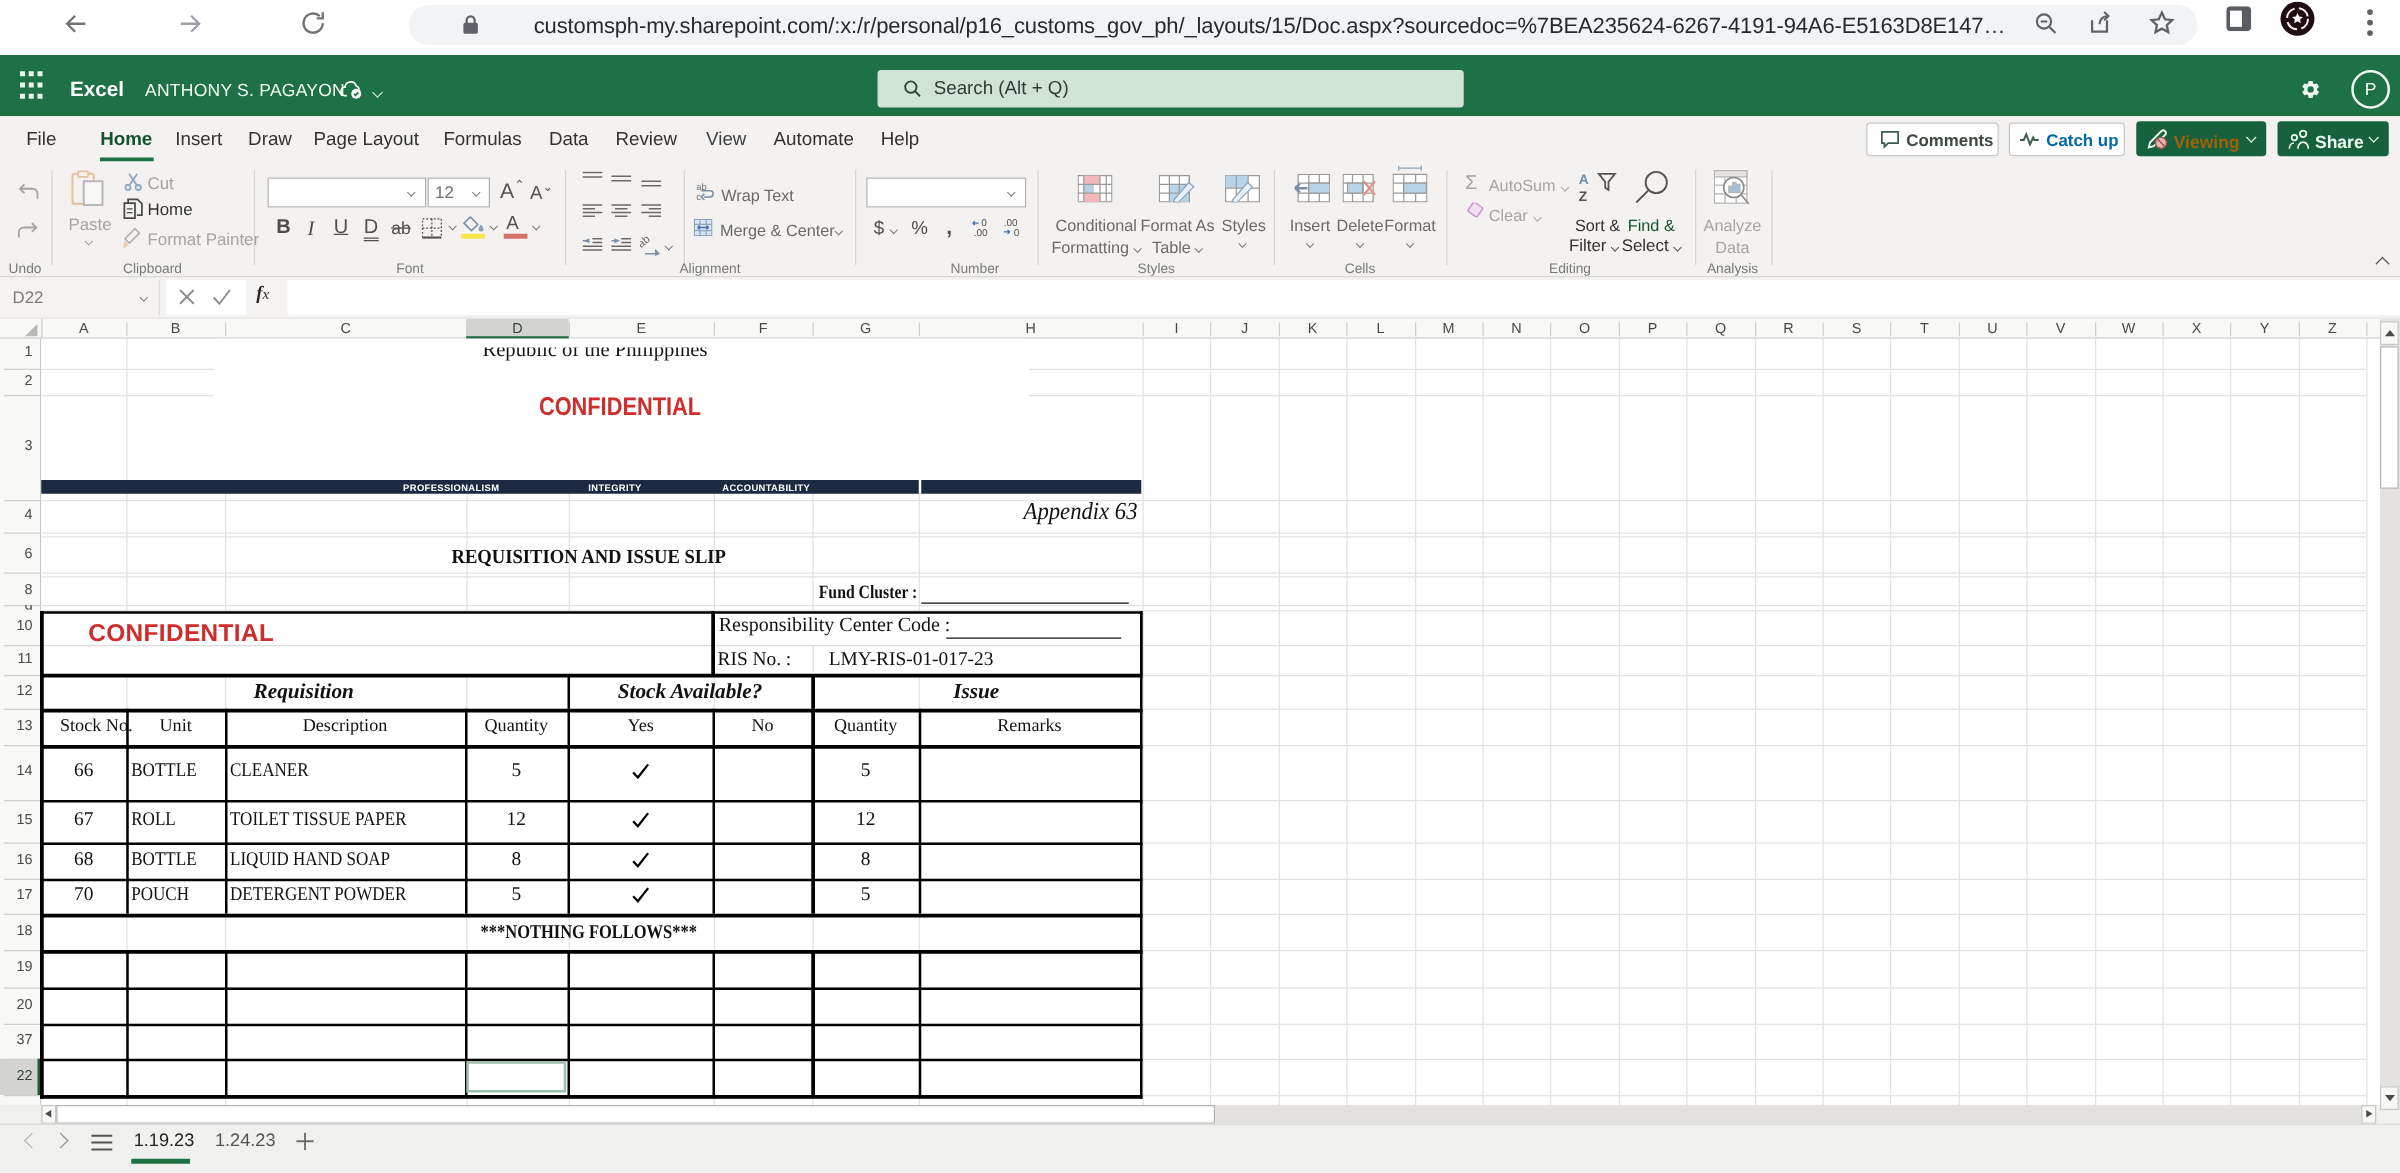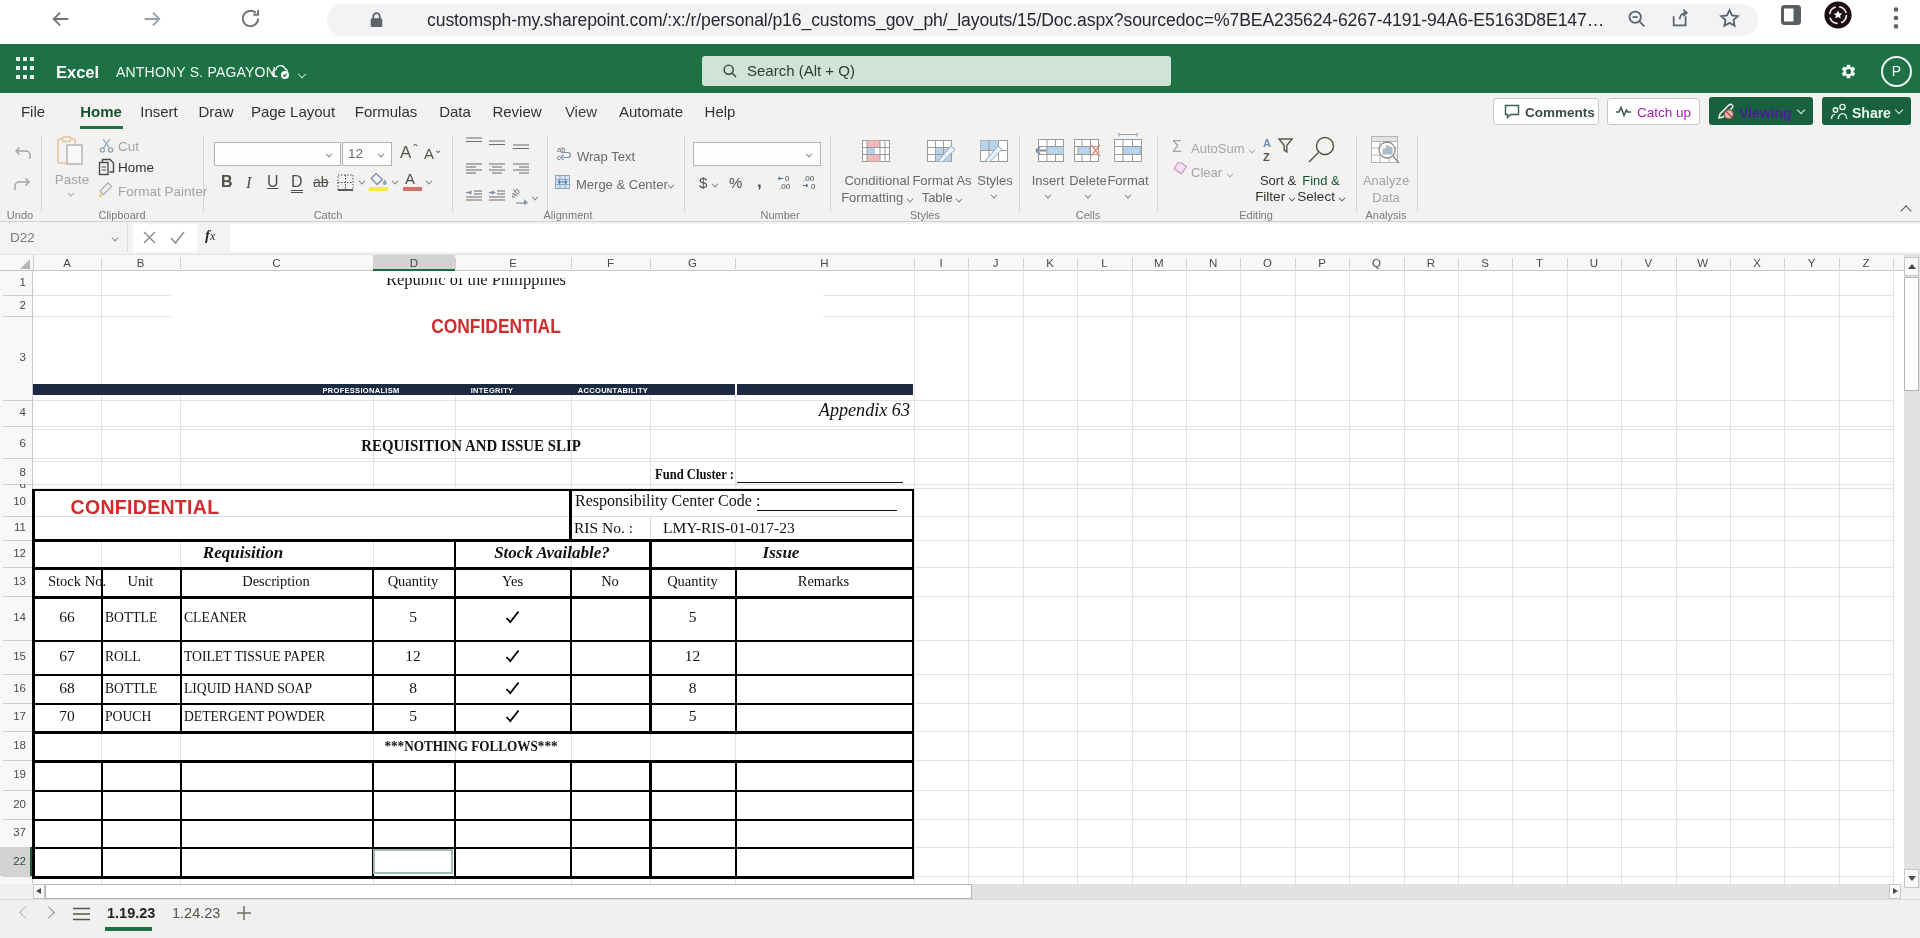--- a/index.html
+++ b/index.html
@@ -94,28 +94,28 @@
 <div class="a" style="left:80px;top:126px;width:43px;height:3px;background:#1d7144"></div>
 <div class="a" style="left:1493px;top:98px;width:106px;height:27px;background:#fff;border:1px solid #c9c7c5;border-radius:3px"></div>
 <svg class="a" style="left:1504px;top:104px" width="16" height="15" viewBox="0 0 16 15" fill="none" stroke="#3e5d4e" stroke-width="1.4">
     <path d="M1.5 1.5h13v9h-8l-3 3v-3h-2z"></path>
   </svg>
 <div class="a" style="left:1525px;top:105px;font-size:13.5px;color:#3a4a41;white-space:nowrap;font-weight:bold">Comments</div>
 <div class="a" style="left:1607px;top:98px;width:93px;height:27px;background:#fff;border:1px solid #c9c7c5;border-radius:3px"></div>
 <svg class="a" style="left:1615px;top:105px" width="17" height="13" viewBox="0 0 17 13" fill="none" stroke="#3e5d4e" stroke-width="1.6">
     <path d="M1 7h3l2-4.5 3 8 2.5-5.5 1 2h3.5"></path>
   </svg>
-<div class="a" style="left:1637px;top:105px;font-size:13.5px;color:#a21caf;white-space:nowrap;font-weight:normal">Catch up</div>
+<div class="a" style="left:1637px;top:105px;font-size:13.5px;color:#0369a1;white-space:nowrap;font-weight:bold">Catch up</div>
 <div class="a" style="left:1709px;top:97px;width:104px;height:28px;background:#17613e;border-radius:3px"></div>
 <svg class="a" style="left:1717px;top:102px" width="18" height="18" viewBox="0 0 18 18">
     <path d="M2 16l1-4L12.2 2.8a1.8 1.8 0 0 1 2.6 0l.4.4a1.8 1.8 0 0 1 0 2.6L6 15z" fill="none" stroke="#eafaf0" stroke-width="1.5"></path>
     <circle cx="11.8" cy="12.3" r="4.4" fill="#e8b7b2" stroke="#a8524c" stroke-width="1.1"></circle>
     <path d="M8.9 9.2l6 6" stroke="#a8524c" stroke-width="1.3"></path>
   </svg>
-<div class="a" style="left:1739px;top:105px;font-size:14px;color:#4c1d95;white-space:nowrap;font-weight:bold">Viewing</div>
+<div class="a" style="left:1739px;top:105px;font-size:14px;color:#a16207;white-space:nowrap;font-weight:bold">Viewing</div>
 <div class="a" style="left:1798px;top:107px;width:6px;height:6px;border-right:1.6px solid #dff3e7;border-bottom:1.6px solid #dff3e7;transform:rotate(45deg) scale(1)"></div>
 <div class="a" style="left:1822px;top:97px;width:89px;height:28px;background:#17613e;border-radius:3px"></div>
 <svg class="a" style="left:1830px;top:102px" width="19" height="18" viewBox="0 0 19 18" fill="none" stroke="#eafaf0" stroke-width="1.4">
     <circle cx="12.5" cy="5" r="2.6"></circle>
     <path d="M8.3 17c0-3 1.8-5.4 4.2-5.4s4.2 2.4 4.2 5.4"></path>
     <circle cx="5.5" cy="8" r="2.2"></circle>
     <path d="M1.5 17c0-2.5 1.5-4.5 3.7-4.6"></path>
   </svg>
 <div class="a" style="left:1852px;top:105px;font-size:14px;color:#ecfbf2;white-space:nowrap;font-weight:bold">Share</div>
 <div class="a" style="left:1896px;top:107px;width:6px;height:6px;border-right:1.6px solid #dff3e7;border-bottom:1.6px solid #dff3e7;transform:rotate(45deg) scale(1)"></div>
@@ -125,21 +125,21 @@
 <div class="a" style="left:451.7px;top:136px;width:1px;height:76px;background:#d8d6d3"></div>
 <div class="a" style="left:546.8px;top:136px;width:1px;height:76px;background:#d8d6d3"></div>
 <div class="a" style="left:683.9px;top:136px;width:1px;height:76px;background:#d8d6d3"></div>
 <div class="a" style="left:830.4px;top:136px;width:1px;height:76px;background:#d8d6d3"></div>
 <div class="a" style="left:1019px;top:136px;width:1px;height:76px;background:#d8d6d3"></div>
 <div class="a" style="left:1157.2px;top:136px;width:1px;height:76px;background:#d8d6d3"></div>
 <div class="a" style="left:1355.5px;top:136px;width:1px;height:76px;background:#d8d6d3"></div>
 <div class="a" style="left:1417.3px;top:136px;width:1px;height:76px;background:#d8d6d3"></div>
 <div class="a ct" style="left:-30px;top:209px;width:100px;font-size:11px;color:#7a7a78;white-space:nowrap;">Undo</div>
 <div class="a ct" style="left:72px;top:209px;width:100px;font-size:11px;color:#7a7a78;white-space:nowrap;">Clipboard</div>
-<div class="a ct" style="left:278px;top:209px;width:100px;font-size:11px;color:#7a7a78;white-space:nowrap;">Catch</div>
+<div class="a ct" style="left:278px;top:209px;width:100px;font-size:11px;color:#7a7a78;white-space:nowrap;">Font</div>
 <div class="a ct" style="left:518px;top:209px;width:100px;font-size:11px;color:#7a7a78;white-space:nowrap;">Alignment</div>
 <div class="a ct" style="left:730px;top:209px;width:100px;font-size:11px;color:#7a7a78;white-space:nowrap;">Number</div>
 <div class="a ct" style="left:875px;top:209px;width:100px;font-size:11px;color:#7a7a78;white-space:nowrap;">Styles</div>
 <div class="a ct" style="left:1038px;top:209px;width:100px;font-size:11px;color:#7a7a78;white-space:nowrap;">Cells</div>
 <div class="a ct" style="left:1206px;top:209px;width:100px;font-size:11px;color:#7a7a78;white-space:nowrap;">Editing</div>
 <div class="a ct" style="left:1336px;top:209px;width:100px;font-size:11px;color:#7a7a78;white-space:nowrap;">Analysis</div>
 <svg class="a" style="left:14px;top:146px" width="17" height="14" viewBox="0 0 17 14" fill="none" stroke="#a5a4a2" stroke-width="1.5">
     <path d="M2 5h10a4 4 0 0 1 4 4v4"></path>
     <path d="M5.5 1.5L2 5l3.5 3.5"></path>
   </svg>
@@ -617,17 +617,17 @@
 <div class="a" style="left:1907.5px;top:264px;width:0;height:0;border-left:4px solid transparent;border-right:4px solid transparent;border-bottom:5.5px solid #4a4a48"></div>
 <div class="a" style="left:1904px;top:277px;width:15px;height:114px;background:#fff;border:1px solid #b5b4b2"></div>
 <div class="a" style="left:1904px;top:869px;width:15px;height:19px;background:#f8f8f7;border:1px solid #c8c7c5"></div>
 <div class="a" style="left:1907.5px;top:876px;width:0;height:0;border-left:4px solid transparent;border-right:4px solid transparent;border-top:5.5px solid #4a4a48"></div>
 <div class="a" style="left:0px;top:899px;width:1920px;height:39px;background:#f0f0ef;border-top:1px solid #dadad8"></div>
 <div class="a" style="left:21px;top:908px;width:9px;height:9px;border-left:1.8px solid #b5b4b2;border-bottom:1.8px solid #b5b4b2;transform:rotate(45deg)"></div>
 <div class="a" style="left:44px;top:908px;width:9px;height:9px;border-right:1.8px solid #8f8e8c;border-top:1.8px solid #8f8e8c;transform:rotate(45deg)"></div>
 <svg class="a" style="left:73px;top:907px" width="17" height="14" viewBox="0 0 17 14" stroke="#55544f" stroke-width="1.6">
     <path d="M0 1.5h17M0 7h17M0 12.5h17"></path>
   </svg>
-<div class="a" style="left:107px;top:905px;font-size:14.5px;color:#242321;white-space:nowrap;font-weight:bold">1.19.23</div>
+<div class="a" style="left:107px;top:905px;font-size:14.5px;color:#242321;white-space:nowrap;font-weight:normal">1.19.23</div>
 <div class="a" style="left:105px;top:927px;width:47px;height:3.5px;background:#1d7144"></div>
 <div class="a" style="left:172px;top:905px;font-size:14.5px;color:#55544f;white-space:nowrap;text-align:right;">1.24.23</div>
 <svg class="a" style="left:237px;top:906px" width="14" height="14" viewBox="0 0 14 14" stroke="#6e6d6b" stroke-width="1.5">
     <path d="M7 0v14M0 7h14"></path>
   </svg>
 </body></html>

